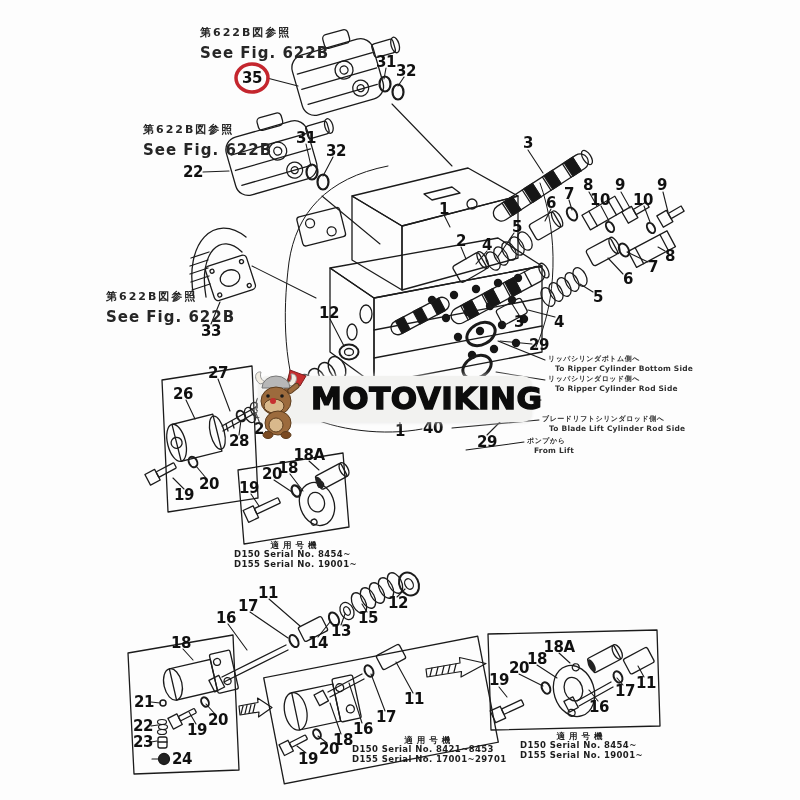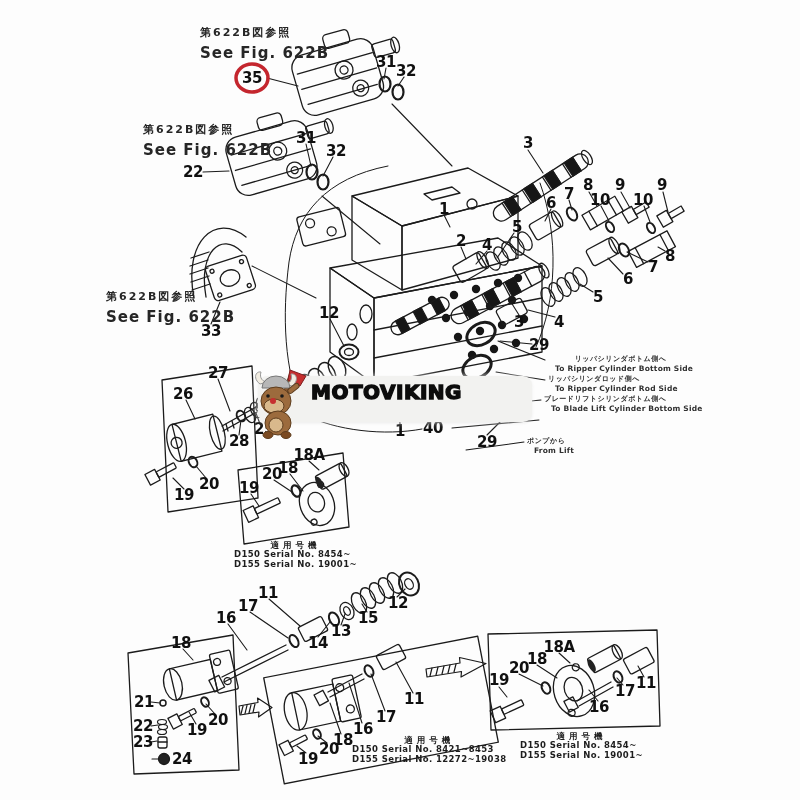--- a/index.html
+++ b/index.html
@@ -14,21 +14,21 @@
   .figref .jp{font-size:11px;font-weight:bold;letter-spacing:2px;}
   .figref .en{font-size:15px;font-weight:bold;letter-spacing:1px;margin-top:4px;}
   .annot{position:absolute;color:#303030;white-space:nowrap;}
   .annot .jp{font-size:7px;font-weight:bold;letter-spacing:0.5px;line-height:9px;}
   .annot .en{font-size:7.5px;font-weight:bold;letter-spacing:0.2px;margin-left:7px;line-height:9px;}
   .serial{position:absolute;color:#1d1d1d;font-weight:bold;white-space:nowrap;}
   .serial .hdr{font-size:8.5px;letter-spacing:4px;text-align:center;line-height:9px;}
   .serial .line{font-size:8.5px;letter-spacing:0.4px;line-height:9.5px;}
   .banner{position:absolute;left:258px;top:376px;width:274px;height:46px;background:#f2f2f0;
           border-radius:9px;box-shadow:0 0 6px rgba(255,255,255,0.9),0 1px 3px rgba(0,0,0,0.12);}
-  .banner-text{position:absolute;left:53px;top:4px;font-size:20px;font-weight:900;
+  .banner-text{position:absolute;left:53px;top:4px;font-size:31px;font-weight:900;
                color:#0c0c0c;-webkit-text-stroke:1.4px #0c0c0c;letter-spacing:0.5px;}
   .logo{position:absolute;left:250px;top:366px;width:64px;height:74px;}
 </style>
 </head>
 <body>
 
 <div id="stage">
 
 <svg class="art" width="800" height="800" viewBox="0 0 800 800" fill="none" stroke="#1b1b1b" stroke-width="1.3" stroke-linecap="round" stroke-linejoin="round">
 
@@ -489,47 +489,47 @@
       <div class="figref" style="left: 143px; top: 122px;">
         <div class="jp">第622B図参照</div>
         <div class="en">See Fig. 622B</div>
       </div>
       <div class="figref" style="left: 106px; top: 289px;">
         <div class="jp">第622B図参照</div>
         <div class="en">See Fig. 622B</div>
       </div>
     </div>
   <div class="layer" id="annots">
-      <div class="annot" style="left: 548px; top: 355px; text-align: center;">
+      <div class="annot" style="left: 548px; top: 355px;">
         <div class="jp">リッパシリンダボトム側へ</div>
         <div class="en">To Ripper Cylinder Bottom Side</div>
       </div>
       <div class="annot" style="left: 548px; top: 375px;">
         <div class="jp">リッパシリンダロッド側へ</div>
         <div class="en">To Ripper Cylinder Rod Side</div>
       </div>
-      <div class="annot" style="left: 544px; top: 395px;">
-        <div class="jp">ブレードリフトシリンダボトム側へ</div>
-        <div class="en">To Blade Lift Cylinder Bottom Side</div>
+      <div class="annot" style="left: 542px; top: 415px;">
+        <div class="jp">ブレードリフトシリンダロッド側へ</div>
+        <div class="en">To Blade Lift Cylinder Rod Side</div>
       </div>
       <div class="annot" style="left: 527px; top: 437px;">
         <div class="jp">ポンプから</div>
         <div class="en">From Lift</div>
       </div>
     </div>
   <div class="layer" id="serials">
       <div class="serial" style="left: 234px; top: 541px;">
         <div class="hdr">適用号機</div>
         <div class="line">D150  Serial  No.  8454~</div>
         <div class="line">D155  Serial  No.  19001~</div>
       </div>
       <div class="serial" style="left: 352px; top: 736px;">
         <div class="hdr">適用号機</div>
         <div class="line">D150  Serial  No.  8421~8453</div>
-        <div class="line">D155  Serial  No.  12272~19038</div>
+        <div class="line">D155  Serial  No.  17001~29701</div>
       </div>
       <div class="serial" style="left: 520px; top: 732px;">
         <div class="hdr">適用号機</div>
         <div class="line">D150  Serial  No.  8454~</div>
         <div class="line">D155  Serial  No.  19001~</div>
       </div>
     </div>
   <div class="layer" id="labels">
       <div class="plabel" style="left: 252px; top: 78px; text-align: right;">35</div>
       <div class="plabel" style="left: 386px; top: 62px;">31</div>

